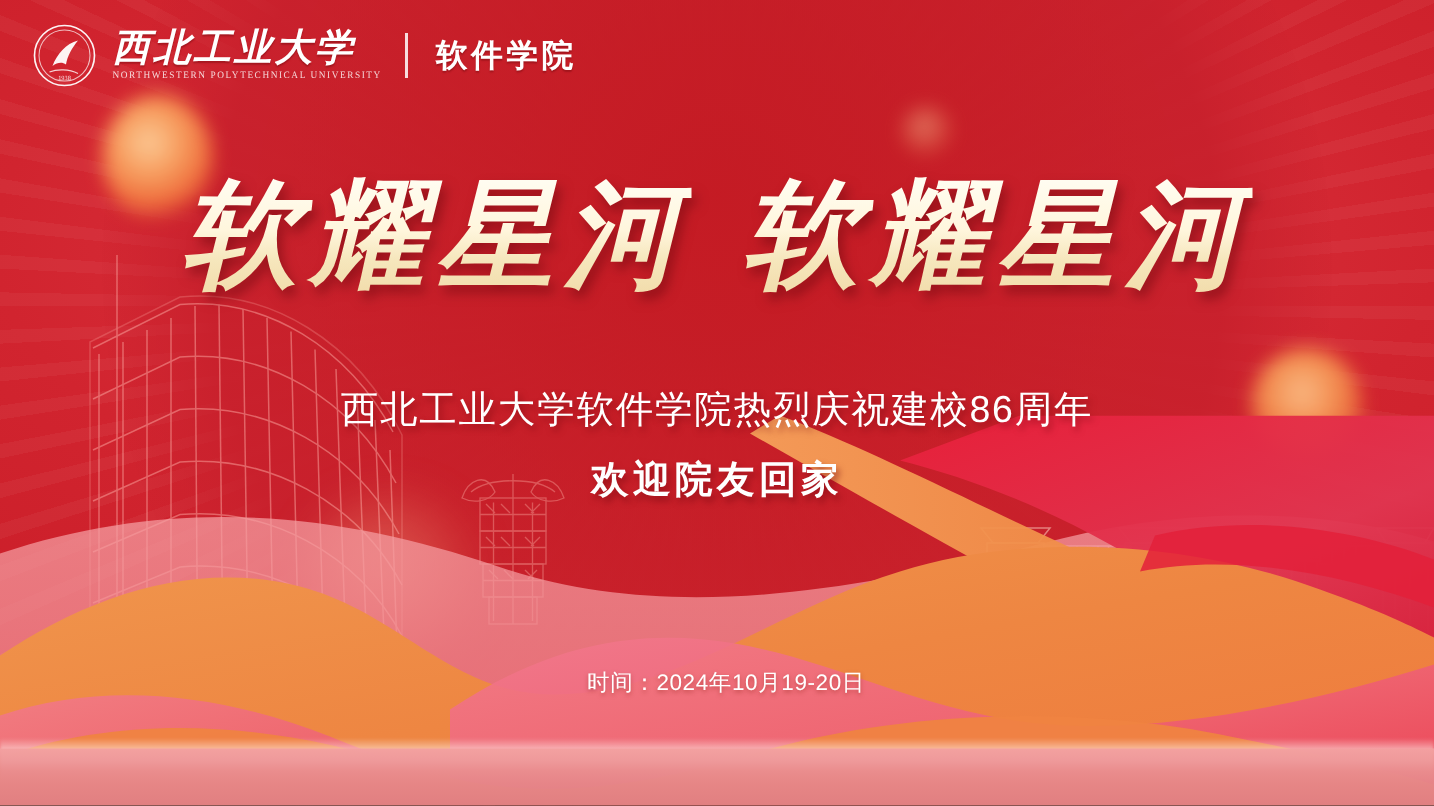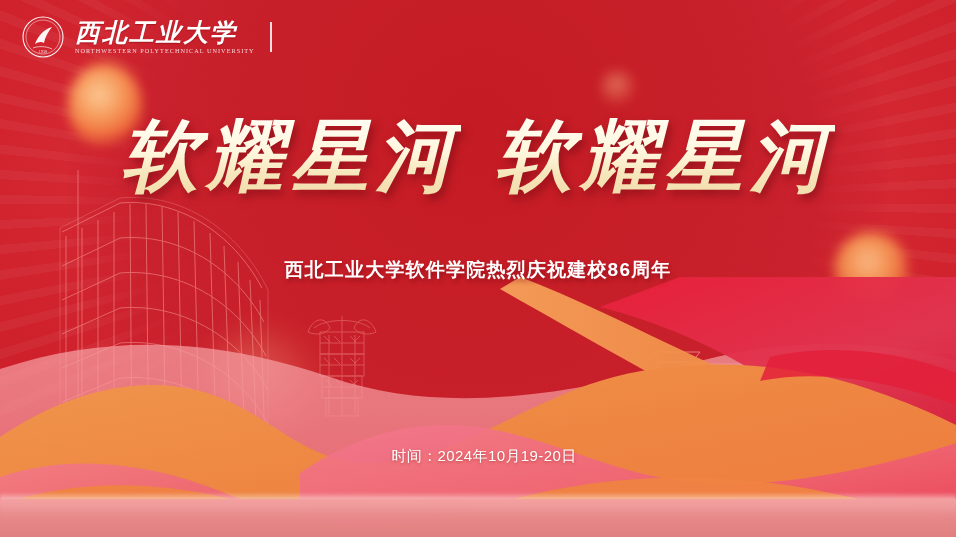--- a/index.html
+++ b/index.html
@@ -190,22 +190,22 @@
 
   
   .sub-wrap {
     position: absolute;
     left: 0; right: 0;
     top: 258px;
     text-align: center;
     z-index: 15;
   }
   .sub1 {
-    font-size: 19px;
-    font-weight: 700;
+    font-size: 25px;
+    font-weight: 400;
     letter-spacing: 1.2px;
     color: #ffffff;
     line-height: 1.25;
     text-shadow: 2px 3px 4px rgba(120,10,16,.55);
   }
   .sub2 {
     margin-top: 16px;
     font-size: 25px;
     font-weight: 700;
     letter-spacing: 3px;
@@ -435,27 +435,29 @@
         <path d="M13 28 C16 20 22 13 30 11 C26 16 23 21 22 27 C19 25 16 26 13 28 Z" fill="#ffffff" opacity="0.95"></path>
         <path d="M11 32 C16 30 24 30 30 33" stroke="#ffffff" stroke-width="0.8" opacity="0.8"></path>
         <text x="21" y="37" text-anchor="middle" font-size="4.2" fill="#ffffff" opacity="0.85" font-family="Liberation Serif, serif">1938</text>
       </svg>
     </div>
     <div class="logo-text">
       <div class="logo-cn">西北工业大学</div>
       <div class="logo-en">NORTHWESTERN  POLYTECHNICAL  UNIVERSITY</div>
     </div>
     <div class="logo-div"></div>
+    <div class="logo-school">软件学院</div>
   </div>
 
   <div class="title-wrap">
     <span class="main-title">软耀星河</span><span class="title-gap"></span><span class="main-title">软耀星河</span>
   </div>
 
   <div class="sub-wrap">
     <div class="sub1">西北工业大学软件学院热烈庆祝建校86周年</div>
+    <div class="sub2">欢迎院友回家</div>
   </div>
 
   <div class="info-wrap">
     <div class="info-line">时间：2024年10月19-20日</div>
   </div>
 
 </div>
 
 </body></html>

